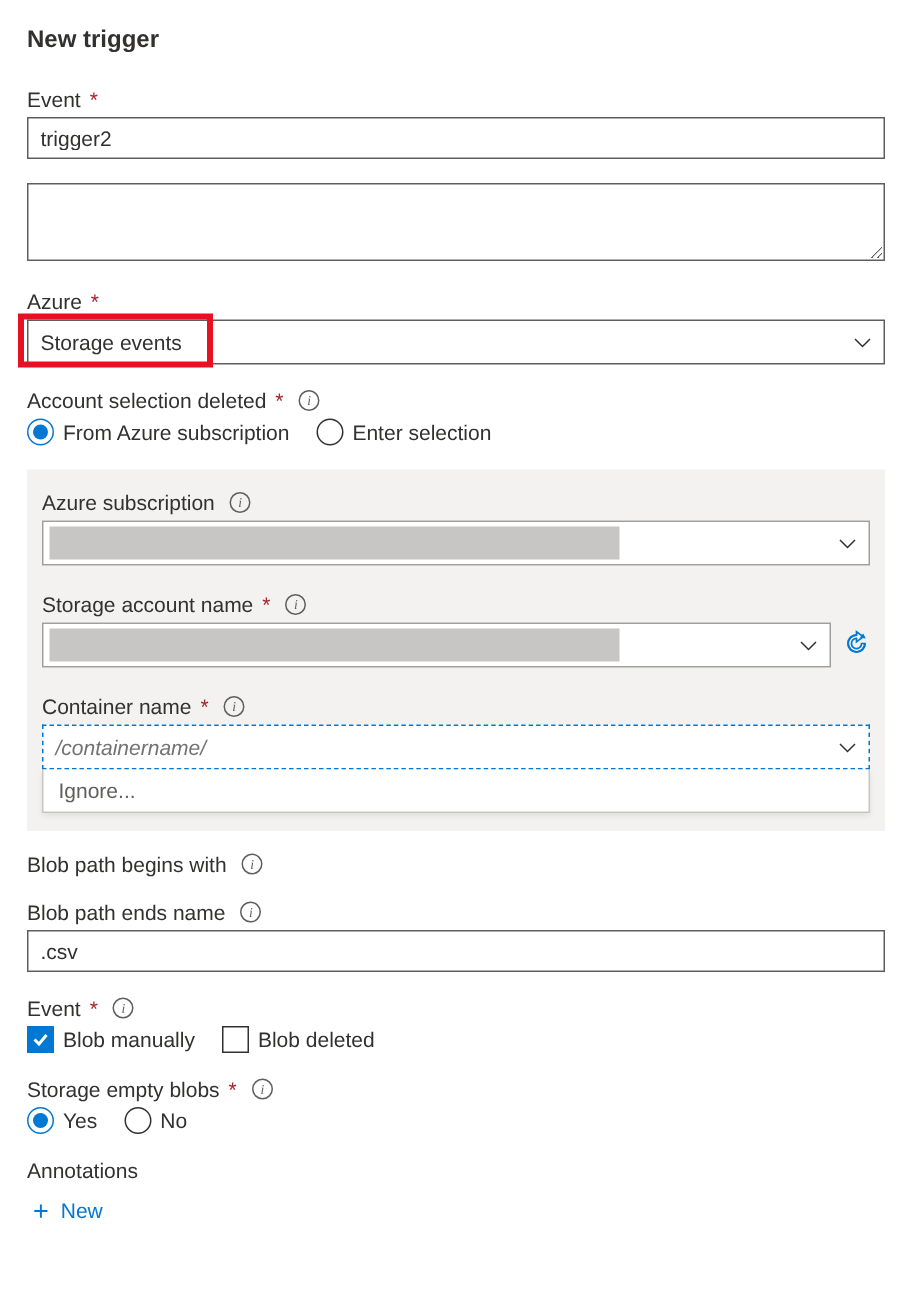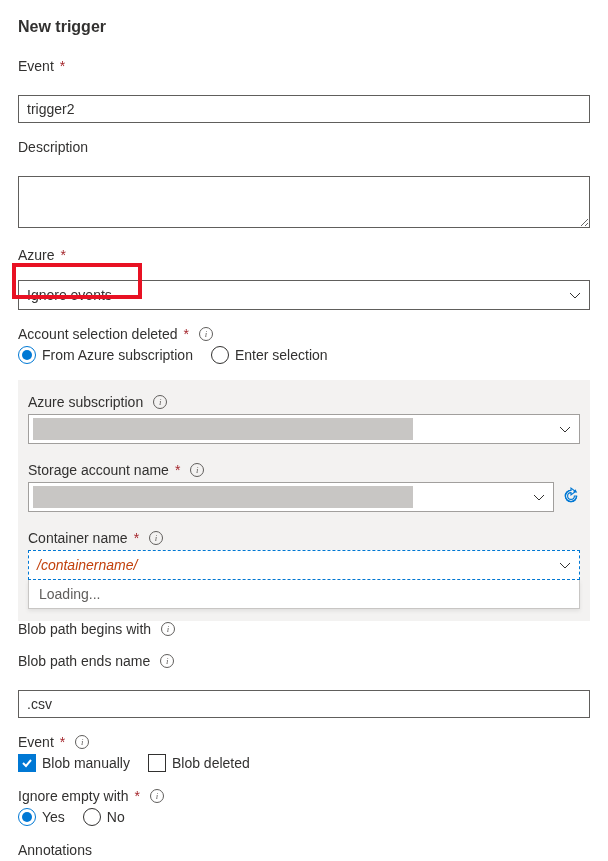--- a/index.html
+++ b/index.html
@@ -41,21 +41,20 @@
     font-family: serif;
   }
   input.text-input, textarea.text-area, .select-box {
     width: 100%;
     border: 1px solid #605e5c;
     padding: 5px 8px;
     font-family: inherit;
     font-size: 14px;
     color: #323130;
     background: #fff;
-    margin-top: 17px;
   }
   textarea.text-area { height: 52px; resize: both; }
   .select-box {
     display: flex;
     align-items: center;
     justify-content: space-between;
     height: 30px;
   }
   .chevron {
     width: 12px; height: 12px;
@@ -93,21 +92,21 @@
     border-color: #0078d4;
   }
   .radio-circle .dot {
     width: 10px; height: 10px;
     background: #0078d4;
     border-radius: 50%;
   }
   .gray-panel {
     background: #f3f2f1;
     padding: 14px 10px 8px 10px;
-    margin-bottom: 0;
+    margin-bottom: 14px;
   }
   .gray-panel .field-block { margin-bottom: 18px; }
   .disabled-select {
     background: #fff;
     border: 1px solid #a19f9d;
     height: 30px;
     display: flex;
     align-items: center;
     justify-content: space-between;
     padding-right: 8px;
@@ -133,21 +132,21 @@
     border: 1px dashed #0078d4;
     height: 30px;
     display: flex;
     align-items: center;
     justify-content: space-between;
     padding: 0 8px;
     background: #fff;
     color: #323130;
     font-style: italic;
   }
-  .container-select span { font-style: italic; color: #c2410c; }
+  .container-select span { font-style: italic; color: #737373; }
   .dropdown-open {
     border: 1px solid #c8c6c4;
     border-top: none;
     padding: 6px 10px;
     color: #605e5c;
     background: #fff;
     box-shadow: 0 2px 4px rgba(0,0,0,0.08);
   }
   .checkbox-box {
     width: 18px; height: 18px;
@@ -183,33 +182,30 @@
 
 <div class="field-block">
   <div class="label-row">
     <span>Event</span>
     <span class="req">*</span>
   </div>
   <input class="text-input" type="text" value="trigger2" style="">
 </div>
 
 <div class="field-block">
-  <div class="label-row">
-    <span>Description</span>
-  </div>
   <textarea class="text-area" style=""></textarea>
 </div>
 
 <div class="field-block rel">
   <div class="label-row">
     <span>Azure</span>
     <span class="req">*</span>
   </div>
   <div class="select-box">
-    <span>Ignore events</span>
+    <span>Storage events</span>
     <span class="chevron">
       <svg viewBox="0 0 12 12">
           <path d="M1 3 L6 8 L11 3" stroke="#323130" stroke-width="1" fill="none"></path>
         </svg>
     </span>
   </div>
   <div class="highlight-red" style="left:-6px; top:16px; width:130px; height:36px;"></div>
 </div>
 
 <div class="field-block">
@@ -281,21 +277,21 @@
     </div>
     <div class="container-select">
       <span>/containername/</span>
       <span class="chevron">
         <svg viewBox="0 0 12 12">
             <path d="M1 3 L6 8 L11 3" stroke="#323130" stroke-width="1" fill="none"></path>
           </svg>
       </span>
     </div>
     <div class="dropdown-open">
-      <span>Loading...</span>
+      <span>Ignore...</span>
     </div>
   </div>
 </div>
 
 <div class="field-block">
   <div class="label-row">
     <span>Blob path begins with</span>
     <span class="info-icon">i</span>
   </div>
 </div>
@@ -325,21 +321,21 @@
     </div>
     <div class="check-opt">
       <span class="checkbox-box"></span>
       <span>Blob deleted</span>
     </div>
   </div>
 </div>
 
 <div class="field-block">
   <div class="label-row">
-    <span>Ignore empty with</span>
+    <span>Storage empty blobs</span>
     <span class="req">*</span>
     <span class="info-icon">i</span>
   </div>
   <div class="radio-row">
     <div class="radio-opt">
       <span class="radio-circle selected">
           <span class="dot"></span>
         </span>
       <span>Yes</span>
     </div>

